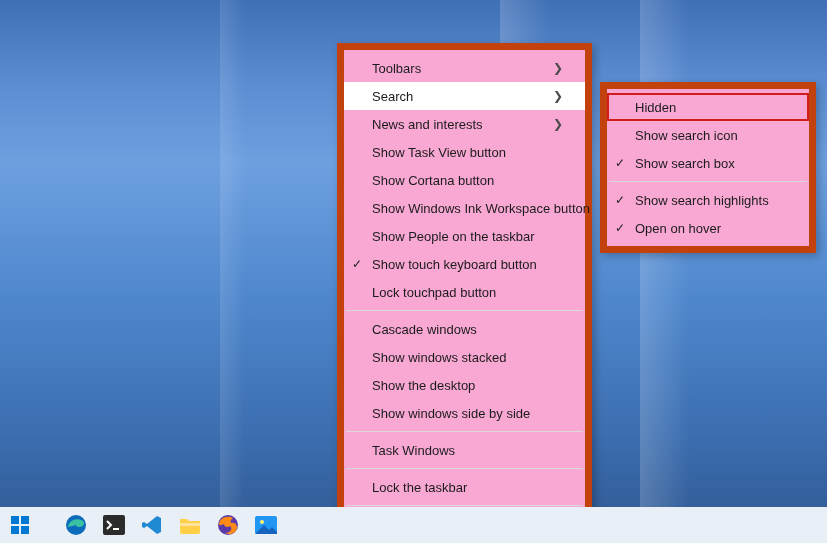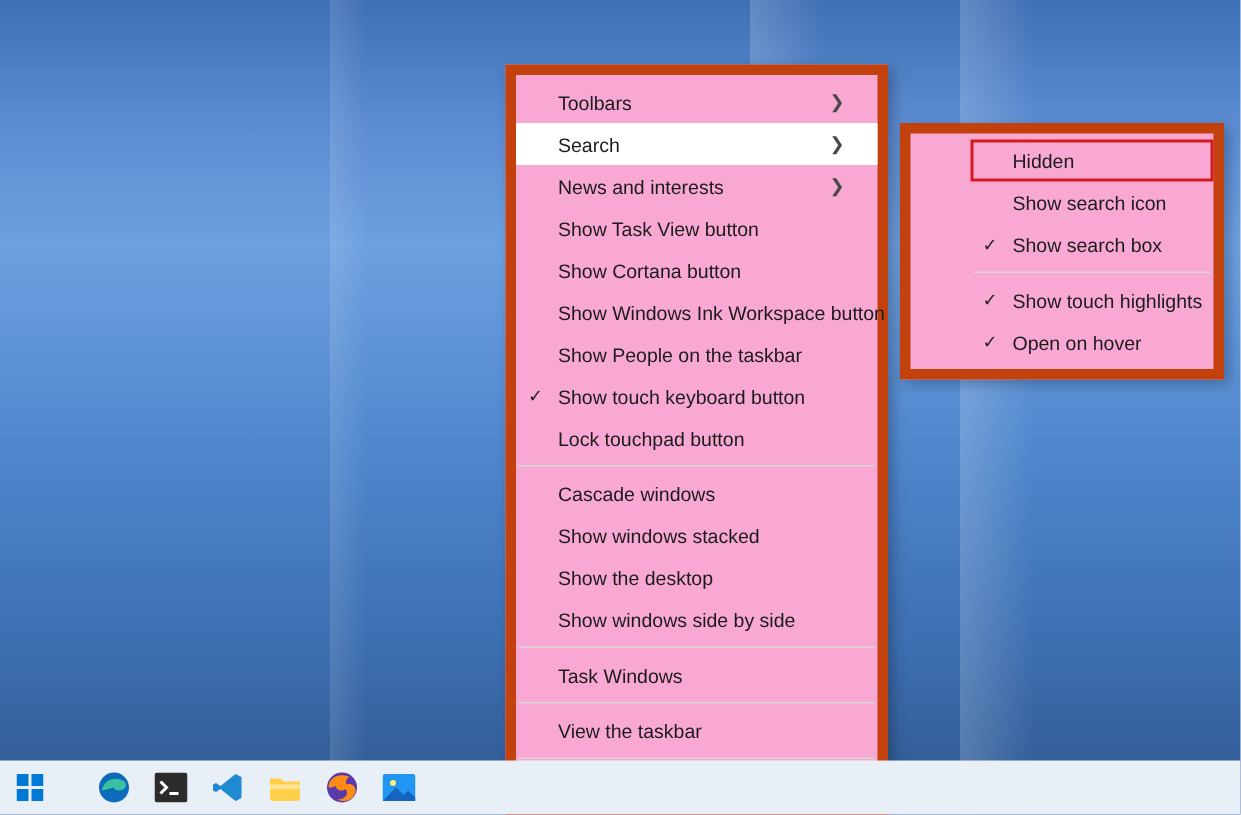--- a/index.html
+++ b/index.html
@@ -26,21 +26,21 @@
   .tb-item { width:28px; height:28px; display:flex; align-items:center; justify-content:center; border-radius:2px; }
   .tb-sep { width:8px; }
   
   .menu {
     position:absolute; background:#f9a8d4; border:7px solid #c2410c;
     box-shadow:3px 3px 8px rgba(0,0,0,0.25);
     font-size:13px; color:#1b1b1b;
     padding:4px 0;
   }
   .menu.main { left:337px; top:43px; width:255px; }
-  .menu.sub  { left:600px; top:82px; width:216px;padding-left:40px; }
+  .menu.sub  { left:600px; top:82px; width:216px; }
   .mi {
     display:flex; align-items:center; height:28px;
     padding:0 22px 0 28px; position:relative; white-space:nowrap;
   }
   .mi .label { flex:1; }
   .mi .chev { color:#4a4a4a; font-size:12px; }
   .mi.hover { background:#ffffff; }
   .mi .check {
     position:absolute; left:8px; top:50%; transform:translateY(-50%);
     font-size:12px; color:#222;
@@ -101,21 +101,21 @@
     <span class="label">Show windows side by side</span>
   </div>
   <div class="sep"></div>
 
   <div class="mi">
     <span class="label">Task Windows</span>
   </div>
   <div class="sep"></div>
 
   <div class="mi">
-    <span class="label">View the taskbar</span>
+    <span class="label">Lock the taskbar</span>
   </div>
   <div class="sep"></div>
 
   <div class="mi">
     <span class="label">Taskbar settings</span>
   </div>
 </div>
 
 <div class="menu sub">
   <div class="mi highlight">
@@ -124,21 +124,21 @@
   <div class="mi">
     <span class="label">Show search icon</span>
   </div>
   <div class="mi">
     <span class="check">✓</span>
     <span class="label">Show search box</span>
   </div>
   <div class="sep"></div>
   <div class="mi">
     <span class="check">✓</span>
-    <span class="label">Show touch highlights</span>
+    <span class="label">Show search highlights</span>
   </div>
   <div class="mi">
     <span class="check">✓</span>
     <span class="label">Open on hover</span>
   </div>
 </div>
 
 <div class="taskbar">
   <div class="tb-item">
     <svg width="18" height="18" viewBox="0 0 18 18">

